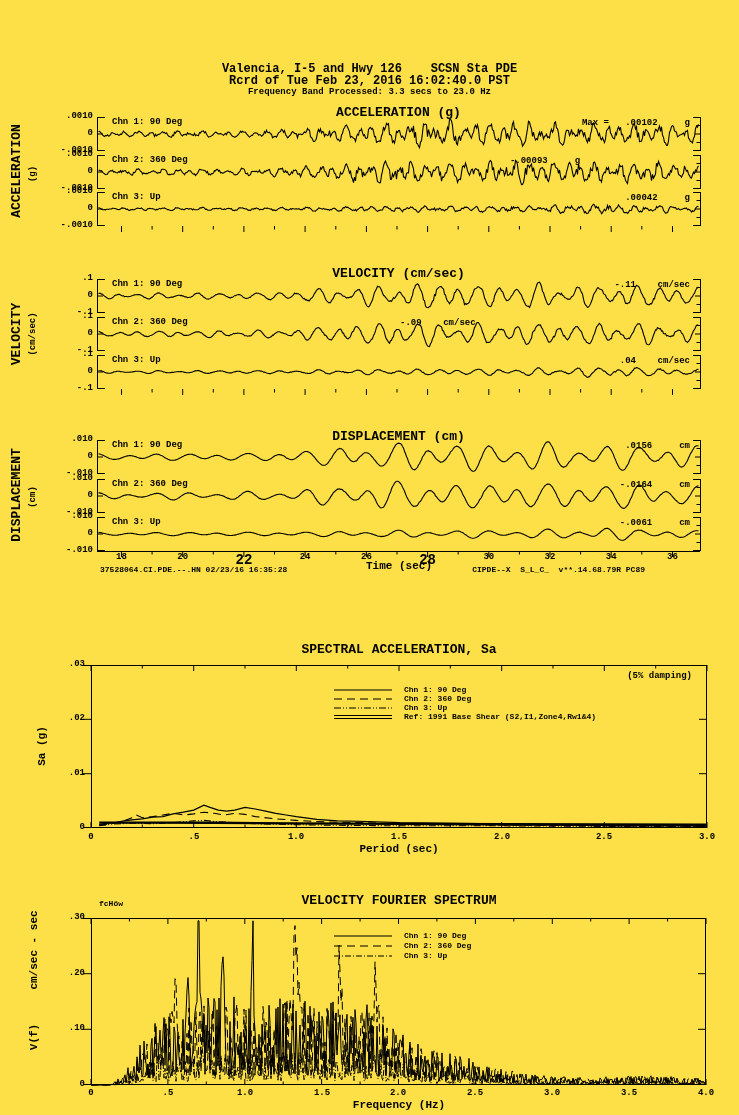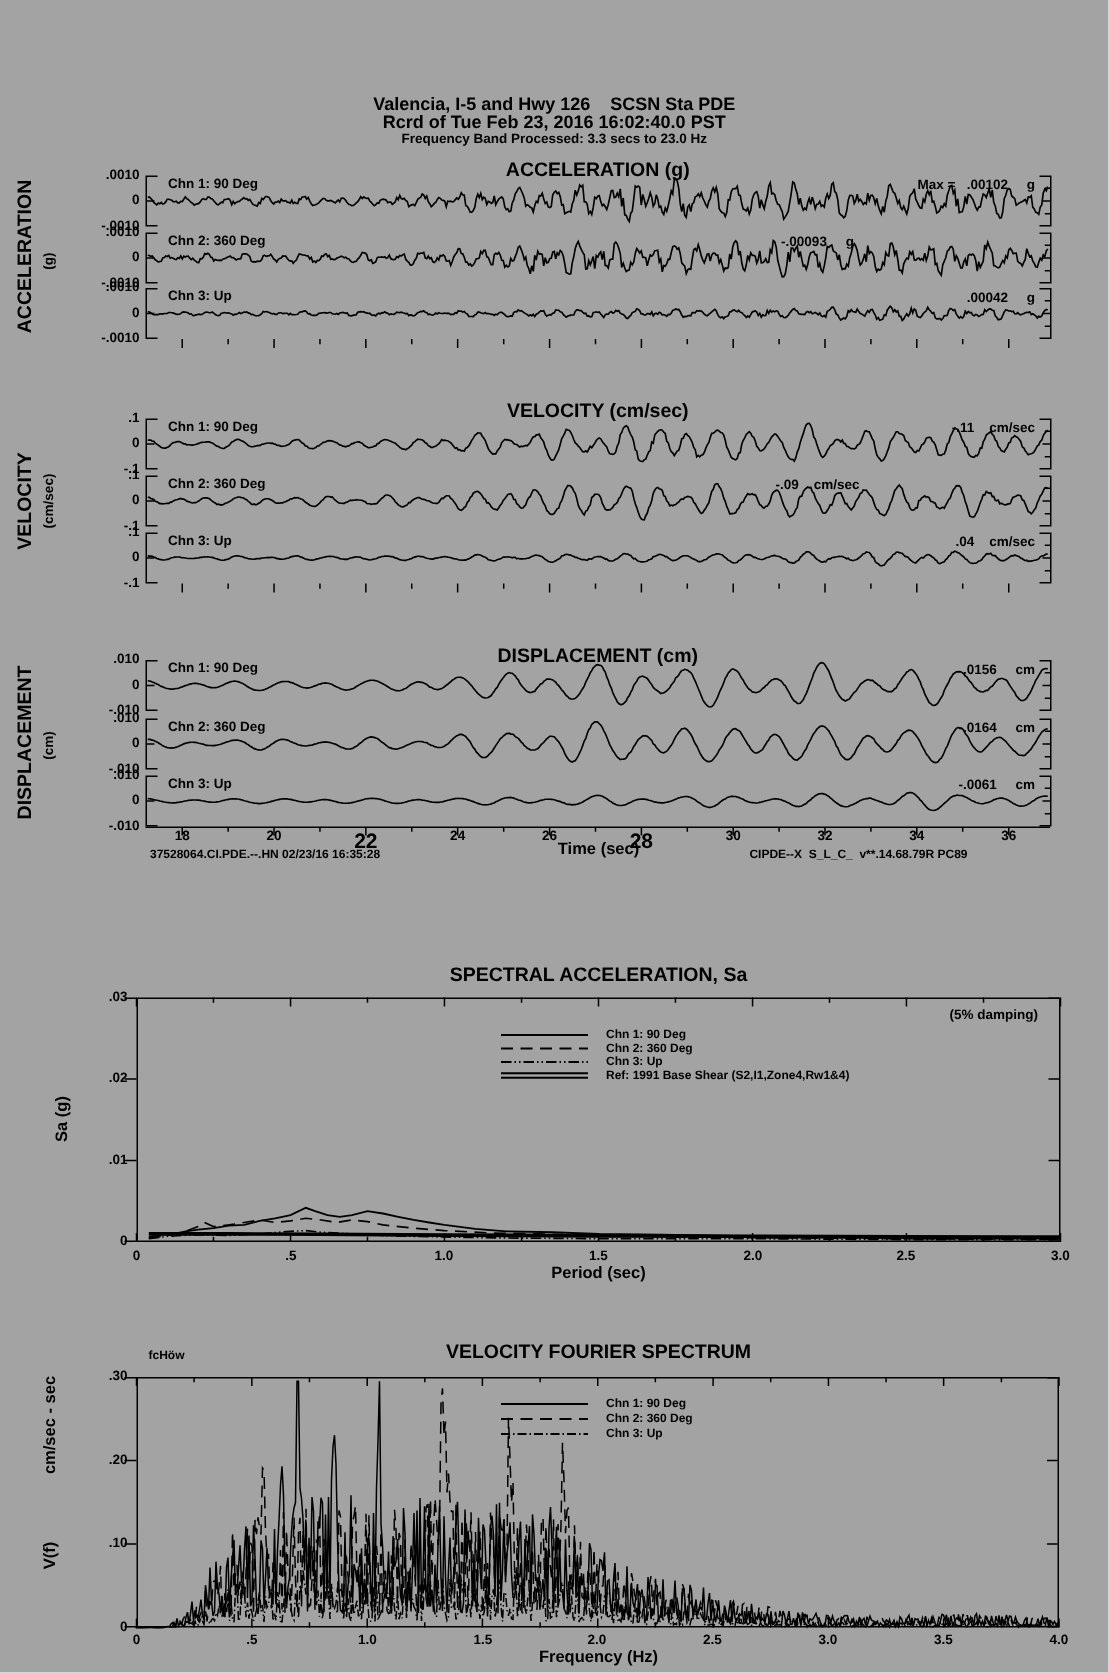--- a/index.html
+++ b/index.html
@@ -1,17 +1,17 @@
 <!DOCTYPE html>
 <html><head>
 <meta charset="utf-8">
 <style>
   html,body{margin:0;padding:0;background:#fff;}
-  #page{position:relative;width:739px;height:1115px;background:#a3a3a3;overflow:hidden;
-        font-family:Liberation Sans, sans-serif;font-weight:bold;color:#000;}
+  #page{position:relative;width:739px;height:1115px;background:#fde047;overflow:hidden;
+        font-family:Liberation Mono, monospace;font-weight:bold;color:#000;}
   .abs{position:absolute;}
   .t{white-space:pre;line-height:1;}
   .ctr{text-align:center;}
   .rgt{text-align:right;}
   .rot{position:absolute;transform:translate(-50%,-50%) rotate(-90deg);white-space:pre;line-height:1;}
   .f13{font-size:13px;} .f12{font-size:12px;} .f11{font-size:11px;} .f9{font-size:9px;} .f8{font-size:8px;}
   svg{position:absolute;overflow:visible;}
 </style>
 </head>
 <body>
@@ -111,21 +111,21 @@
     <div class="abs t " style="left: 400px; top: 281px; width: 290px; text-align: right; font-size: 9px;">-.11    cm/sec</div>
     <svg width="604" height="34" style="left: 97px; top: 279px;">
       <path d="M0.5,0V34M0.5,0.5H8M0.5,33.5H8M0.5,17H6" fill="none" stroke="#000" stroke-width="1"></path>
       <path d="M603.5,0V34M603.5,0.5H596M603.5,33.5H596M603.5,17H598M603.5,8.5H599.5M603.5,25.5H599.5" fill="none" stroke="#000" stroke-width="1"></path>
       <path d="M1.5,14.4L2.5,14.4L3.5,14.4L4.5,15.1L5.5,15.2L6.5,16.4L7.5,17.1L8.5,17.8L9.5,18.5L10.5,19.3L11.5,19.6L12.5,19.7L13.5,19.7L14.5,19.2L15.5,18.8L16.5,17.8L17.5,16.7L18.5,16.1L19.5,16.0L20.5,15.6L21.5,15.4L22.5,15.4L23.5,15.9L24.5,16.4L25.5,16.9L26.5,16.9L27.5,17.6L28.5,17.5L29.5,17.5L30.5,17.7L31.5,17.7L32.5,17.5L33.5,17.3L34.5,16.9L35.5,16.6L36.5,16.2L37.5,15.9L38.5,15.8L39.5,15.8L40.5,15.6L41.5,15.5L42.5,15.6L43.5,16.0L44.5,16.4L45.5,16.9L46.5,17.7L47.5,18.5L48.5,18.6L49.5,19.3L50.5,19.7L51.5,19.9L52.5,20.0L53.5,19.2L54.5,18.6L55.5,18.1L56.5,17.0L57.5,15.7L58.5,15.3L59.5,14.6L60.5,14.1L61.5,13.9L62.5,14.0L63.5,14.7L64.5,15.0L65.5,15.5L66.5,16.3L67.5,17.0L68.5,18.1L69.5,18.5L70.5,18.8L71.5,18.8L72.5,18.6L73.5,18.3L74.5,18.1L75.5,18.1L76.5,17.9L77.5,17.2L78.5,17.1L79.5,16.8L80.5,16.5L81.5,16.3L82.5,16.3L83.5,16.6L84.5,16.4L85.5,16.9L86.5,17.1L87.5,17.8L88.5,17.9L89.5,18.1L90.5,18.6L91.5,18.5L92.5,18.3L93.5,18.2L94.5,17.7L95.5,17.3L96.5,16.4L97.5,15.3L98.5,14.7L99.5,14.4L100.5,14.2L101.5,14.1L102.5,14.3L103.5,15.4L104.5,16.3L105.5,16.8L106.5,18.3L107.5,18.3L108.5,19.4L109.5,20.0L110.5,20.0L111.5,20.1L112.5,19.8L113.5,19.4L114.5,18.3L115.5,18.3L116.5,17.4L117.5,16.8L118.5,15.9L119.5,15.8L120.5,15.3L121.5,14.9L122.5,14.8L123.5,14.9L124.5,15.1L125.5,15.3L126.5,15.8L127.5,16.1L128.5,16.9L129.5,17.6L130.5,17.8L131.5,18.4L132.5,18.6L133.5,18.9L134.5,18.4L135.5,18.3L136.5,17.6L137.5,16.7L138.5,16.7L139.5,16.0L140.5,15.8L141.5,15.5L142.5,15.6L143.5,16.1L144.5,16.5L145.5,17.7L146.5,18.4L147.5,18.8L148.5,19.5L149.5,19.4L150.5,19.2L151.5,19.0L152.5,18.4L153.5,18.3L154.5,16.8L155.5,16.6L156.5,15.4L157.5,14.9L158.5,14.3L159.5,14.1L160.5,14.2L161.5,14.3L162.5,14.8L163.5,15.1L164.5,15.6L165.5,16.2L166.5,16.4L167.5,17.4L168.5,18.2L169.5,19.3L170.5,19.8L171.5,20.4L172.5,20.4L173.5,20.9L174.5,20.1L175.5,19.6L176.5,18.6L177.5,17.8L178.5,16.0L179.5,15.6L180.5,14.5L181.5,13.8L182.5,14.0L183.5,14.0L184.5,14.4L185.5,15.0L186.5,16.2L187.5,16.6L188.5,18.1L189.5,18.5L190.5,19.3L191.5,19.3L192.5,18.7L193.5,18.5L194.5,17.6L195.5,16.9L196.5,15.7L197.5,14.1L198.5,14.7L199.5,14.4L200.5,14.7L201.5,14.8L202.5,15.6L203.5,16.1L204.5,17.4L205.5,18.7L206.5,19.8L207.5,19.5L208.5,21.0L209.5,20.7L210.5,21.6L211.5,21.4L212.5,21.8L213.5,19.8L214.5,19.3L215.5,18.3L216.5,16.5L217.5,14.6L218.5,13.1L219.5,11.3L220.5,10.5L221.5,9.6L222.5,9.7L223.5,9.9L224.5,11.9L225.5,13.0L226.5,14.7L227.5,17.4L228.5,20.1L229.5,21.7L230.5,22.7L231.5,23.7L232.5,23.6L233.5,23.6L234.5,21.6L235.5,20.4L236.5,18.9L237.5,16.0L238.5,15.0L239.5,14.0L240.5,14.2L241.5,14.1L242.5,14.6L243.5,14.7L244.5,15.4L245.5,16.7L246.5,17.2L247.5,17.3L248.5,18.2L249.5,19.0L250.5,18.5L251.5,18.8L252.5,18.3L253.5,17.9L254.5,18.2L255.5,17.1L256.5,15.8L257.5,13.7L258.5,12.2L259.5,12.1L260.5,10.9L261.5,10.9L262.5,10.4L263.5,12.9L264.5,14.1L265.5,15.8L266.5,19.3L267.5,21.2L268.5,24.3L269.5,26.2L270.5,27.6L271.5,27.8L272.5,27.1L273.5,24.9L274.5,22.9L275.5,20.8L276.5,17.2L277.5,13.4L278.5,11.8L279.5,9.7L280.5,7.2L281.5,7.7L282.5,7.8L283.5,9.2L284.5,11.3L285.5,14.0L286.5,16.3L287.5,17.0L288.5,18.4L289.5,19.3L290.5,20.8L291.5,22.1L292.5,22.3L293.5,21.6L294.5,22.4L295.5,20.5L296.5,18.6L297.5,19.5L298.5,18.0L299.5,16.6L300.5,14.7L301.5,13.6L302.5,13.0L303.5,13.5L304.5,15.3L305.5,16.6L306.5,17.8L307.5,18.9L308.5,21.8L309.5,23.5L310.5,23.7L311.5,23.9L312.5,23.6L313.5,22.3L314.5,18.4L315.5,16.4L316.5,10.7L317.5,9.3L318.5,6.4L319.5,5.5L320.5,4.9L321.5,5.7L322.5,8.4L323.5,10.8L324.5,12.4L325.5,15.7L326.5,20.9L327.5,21.6L328.5,27.1L329.5,28.2L330.5,28.5L331.5,28.7L332.5,27.5L333.5,27.1L334.5,24.5L335.5,22.2L336.5,21.4L337.5,15.7L338.5,16.5L339.5,11.0L340.5,9.7L341.5,8.6L342.5,7.9L343.5,7.5L344.5,7.8L345.5,9.1L346.5,10.0L347.5,15.2L348.5,16.1L349.5,19.8L350.5,22.2L351.5,22.9L352.5,24.7L353.5,23.2L354.5,21.7L355.5,21.2L356.5,18.0L357.5,13.5L358.5,13.2L359.5,10.7L360.5,10.1L361.5,11.2L362.5,12.1L363.5,13.9L364.5,16.0L365.5,19.3L366.5,20.8L367.5,25.6L368.5,24.6L369.5,25.5L370.5,24.5L371.5,24.2L372.5,22.7L373.5,19.9L374.5,17.6L375.5,16.1L376.5,12.7L377.5,9.9L378.5,9.8L379.5,9.1L380.5,8.0L381.5,7.8L382.5,8.4L383.5,9.3L384.5,9.6L385.5,11.1L386.5,14.5L387.5,19.1L388.5,20.9L389.5,23.5L390.5,26.0L391.5,26.7L392.5,27.2L393.5,27.6L394.5,26.6L395.5,23.1L396.5,22.7L397.5,17.2L398.5,14.5L399.5,12.9L400.5,10.6L401.5,9.7L402.5,8.8L403.5,9.8L404.5,12.0L405.5,12.6L406.5,15.0L407.5,18.5L408.5,19.7L409.5,21.4L410.5,21.6L411.5,21.0L412.5,20.2L413.5,18.7L414.5,16.8L415.5,16.0L416.5,13.9L417.5,12.2L418.5,11.2L419.5,10.3L420.5,10.7L421.5,12.0L422.5,13.4L423.5,15.0L424.5,16.0L425.5,19.3L426.5,21.2L427.5,23.6L428.5,25.6L429.5,26.8L430.5,27.3L431.5,27.2L432.5,28.5L433.5,26.3L434.5,22.4L435.5,20.1L436.5,16.0L437.5,12.9L438.5,10.1L439.5,6.7L440.5,4.2L441.5,3.4L442.5,3.2L443.5,4.7L444.5,7.5L445.5,12.4L446.5,13.7L447.5,17.0L448.5,20.0L449.5,22.6L450.5,25.0L451.5,25.9L452.5,25.1L453.5,23.7L454.5,21.4L455.5,20.0L456.5,18.0L457.5,17.5L458.5,16.6L459.5,14.9L460.5,14.0L461.5,14.1L462.5,14.4L463.5,15.6L464.5,14.4L465.5,16.6L466.5,16.7L467.5,18.6L468.5,18.7L469.5,19.6L470.5,20.1L471.5,20.0L472.5,20.3L473.5,19.7L474.5,17.7L475.5,17.3L476.5,16.3L477.5,13.9L478.5,11.3L479.5,8.6L480.5,8.1L481.5,8.8L482.5,8.8L483.5,11.1L484.5,13.4L485.5,15.0L486.5,20.2L487.5,24.1L488.5,25.9L489.5,26.9L490.5,28.3L491.5,28.0L492.5,26.8L493.5,24.9L494.5,22.2L495.5,19.6L496.5,15.6L497.5,14.0L498.5,12.7L499.5,10.8L500.5,8.8L501.5,8.8L502.5,10.0L503.5,10.2L504.5,10.7L505.5,11.4L506.5,14.7L507.5,15.4L508.5,16.0L509.5,18.9L510.5,19.6L511.5,20.8L512.5,22.4L513.5,22.7L514.5,21.3L515.5,21.7L516.5,19.8L517.5,17.6L518.5,17.0L519.5,15.7L520.5,13.2L521.5,12.7L522.5,12.6L523.5,12.8L524.5,15.1L525.5,15.7L526.5,17.6L527.5,20.8L528.5,24.2L529.5,24.4L530.5,24.6L531.5,23.8L532.5,23.7L533.5,21.1L534.5,17.0L535.5,16.0L536.5,12.2L537.5,10.3L538.5,8.1L539.5,6.3L540.5,7.0L541.5,7.2L542.5,9.0L543.5,11.6L544.5,14.4L545.5,15.8L546.5,18.6L547.5,19.2L548.5,23.2L549.5,24.8L550.5,25.4L551.5,25.7L552.5,25.7L553.5,24.6L554.5,24.9L555.5,23.1L556.5,19.7L557.5,19.9L558.5,15.5L559.5,13.8L560.5,11.0L561.5,10.2L562.5,9.5L563.5,8.8L564.5,10.5L565.5,11.5L566.5,14.4L567.5,15.2L568.5,18.5L569.5,19.6L570.5,21.4L571.5,21.8L572.5,22.3L573.5,20.5L574.5,19.1L575.5,16.3L576.5,15.9L577.5,12.9L578.5,12.5L579.5,11.4L580.5,12.2L581.5,12.7L582.5,14.0L583.5,15.3L584.5,18.9L585.5,19.6L586.5,21.5L587.5,22.9L588.5,24.1L589.5,23.7L590.5,23.5L591.5,23.1L592.5,22.1L593.5,20.3L594.5,18.3L595.5,17.6L596.5,15.3L597.5,14.5L598.5,11.4L599.5,9.8L600.5,8.7L601.5,7.8" fill="none" stroke="#000" stroke-width="1.1"></path>
     </svg>
     <div class="abs t " style="left: 50px; top: 312px; width: 43px; text-align: right; font-size: 9px;">.1</div>
     <div class="abs t " style="left: 50px; top: 329px; width: 43px; text-align: right; font-size: 9px;">0</div>
     <div class="abs t " style="left: 50px; top: 346px; width: 43px; text-align: right; font-size: 9px;">-.1</div>
     <div class="abs t " style="left: 112px; top: 318px; font-size: 9px;">Chn 2: 360 Deg</div>
-    <div class="abs t " style="left: 400px; top: 319px; width: 290px; text-align: center; font-size: 9px;">-.09    cm/sec</div>
+    <div class="abs t " style="left: 400px; top: 319px; width: 290px; text-align: left; font-size: 9px;">-.09    cm/sec</div>
     <svg width="604" height="34" style="left: 97px; top: 317px;">
       <path d="M0.5,0V34M0.5,0.5H8M0.5,33.5H8M0.5,17H6" fill="none" stroke="#000" stroke-width="1"></path>
       <path d="M603.5,0V34M603.5,0.5H596M603.5,33.5H596M603.5,17H598M603.5,8.5H599.5M603.5,25.5H599.5" fill="none" stroke="#000" stroke-width="1"></path>
       <path d="M1.5,14.5L2.5,14.6L3.5,15.3L4.5,15.6L5.5,16.0L6.5,17.2L7.5,17.5L8.5,18.0L9.5,18.7L10.5,18.7L11.5,18.9L12.5,18.8L13.5,18.7L14.5,18.6L15.5,18.6L16.5,17.9L17.5,17.6L18.5,17.0L19.5,16.5L20.5,16.2L21.5,16.0L22.5,15.6L23.5,15.3L24.5,15.7L25.5,15.7L26.5,16.3L27.5,17.1L28.5,17.4L29.5,17.7L30.5,18.2L31.5,18.3L32.5,18.1L33.5,18.1L34.5,17.6L35.5,17.0L36.5,16.3L37.5,15.5L38.5,15.0L39.5,14.9L40.5,14.9L41.5,15.1L42.5,15.4L43.5,16.3L44.5,17.1L45.5,17.8L46.5,18.3L47.5,19.2L48.5,19.1L49.5,19.4L50.5,19.7L51.5,19.4L52.5,19.0L53.5,18.4L54.5,18.2L55.5,17.7L56.5,17.1L57.5,16.5L58.5,15.6L59.5,15.0L60.5,14.8L61.5,14.3L62.5,14.3L63.5,14.6L64.5,14.8L65.5,15.0L66.5,15.8L67.5,16.2L68.5,17.3L69.5,17.9L70.5,19.0L71.5,19.4L72.5,19.0L73.5,19.6L74.5,19.2L75.5,18.5L76.5,18.0L77.5,16.9L78.5,16.1L79.5,15.7L80.5,15.5L81.5,15.5L82.5,15.7L83.5,16.2L84.5,16.7L85.5,17.3L86.5,18.2L87.5,18.4L88.5,18.4L89.5,18.4L90.5,18.2L91.5,18.2L92.5,17.7L93.5,17.5L94.5,16.8L95.5,16.5L96.5,15.7L97.5,15.6L98.5,15.1L99.5,14.8L100.5,14.9L101.5,14.7L102.5,15.1L103.5,15.7L104.5,15.8L105.5,16.7L106.5,17.7L107.5,18.3L108.5,19.0L109.5,19.8L110.5,20.2L111.5,20.5L112.5,20.6L113.5,20.5L114.5,19.7L115.5,19.0L116.5,17.9L117.5,16.7L118.5,16.1L119.5,14.7L120.5,14.1L121.5,14.0L122.5,14.0L123.5,14.4L124.5,14.3L125.5,15.5L126.5,16.5L127.5,17.3L128.5,18.0L129.5,18.5L130.5,18.5L131.5,18.6L132.5,18.6L133.5,17.9L134.5,17.8L135.5,17.1L136.5,16.4L137.5,16.7L138.5,16.4L139.5,16.5L140.5,16.1L141.5,16.3L142.5,16.3L143.5,16.5L144.5,16.5L145.5,17.3L146.5,17.3L147.5,18.7L148.5,18.8L149.5,18.8L150.5,19.2L151.5,19.0L152.5,18.9L153.5,18.9L154.5,18.5L155.5,17.2L156.5,16.3L157.5,15.1L158.5,14.6L159.5,13.4L160.5,13.0L161.5,13.0L162.5,13.4L163.5,13.8L164.5,14.8L165.5,15.9L166.5,17.5L167.5,18.4L168.5,19.6L169.5,20.1L170.5,20.8L171.5,20.9L172.5,20.6L173.5,20.0L174.5,19.6L175.5,18.1L176.5,18.1L177.5,16.8L178.5,16.2L179.5,15.5L180.5,15.1L181.5,14.7L182.5,14.7L183.5,15.3L184.5,15.8L185.5,15.9L186.5,16.2L187.5,16.8L188.5,16.8L189.5,17.2L190.5,17.9L191.5,18.3L192.5,18.5L193.5,18.6L194.5,18.6L195.5,17.9L196.5,16.5L197.5,15.1L198.5,15.4L199.5,14.3L200.5,13.5L201.5,13.5L202.5,13.7L203.5,15.3L204.5,15.9L205.5,17.4L206.5,18.6L207.5,20.2L208.5,22.2L209.5,22.9L210.5,23.2L211.5,22.6L212.5,21.3L213.5,20.7L214.5,18.0L215.5,17.0L216.5,14.6L217.5,13.9L218.5,11.8L219.5,11.2L220.5,10.7L221.5,10.6L222.5,11.3L223.5,12.2L224.5,13.6L225.5,15.5L226.5,15.7L227.5,18.2L228.5,18.1L229.5,19.2L230.5,20.9L231.5,21.9L232.5,22.5L233.5,22.6L234.5,23.0L235.5,21.5L236.5,19.9L237.5,18.7L238.5,16.6L239.5,15.5L240.5,14.2L241.5,12.7L242.5,12.3L243.5,12.1L244.5,13.3L245.5,16.0L246.5,16.0L247.5,18.8L248.5,19.5L249.5,21.0L250.5,21.8L251.5,21.7L252.5,20.6L253.5,19.5L254.5,16.5L255.5,14.7L256.5,14.1L257.5,11.5L258.5,9.7L259.5,9.5L260.5,9.9L261.5,10.9L262.5,12.5L263.5,13.6L264.5,16.6L265.5,18.7L266.5,20.2L267.5,23.3L268.5,24.2L269.5,25.5L270.5,25.9L271.5,25.9L272.5,25.2L273.5,23.7L274.5,22.1L275.5,21.8L276.5,18.4L277.5,16.8L278.5,13.9L279.5,10.2L280.5,8.4L281.5,6.7L282.5,6.7L283.5,7.2L284.5,8.2L285.5,10.4L286.5,11.9L287.5,15.4L288.5,19.8L289.5,22.1L290.5,23.3L291.5,25.2L292.5,26.3L293.5,23.7L294.5,23.3L295.5,20.9L296.5,19.6L297.5,14.7L298.5,13.9L299.5,12.6L300.5,12.5L301.5,12.5L302.5,13.1L303.5,14.9L304.5,18.4L305.5,20.4L306.5,22.4L307.5,23.1L308.5,22.9L309.5,22.9L310.5,22.3L311.5,21.3L312.5,19.6L313.5,18.9L314.5,18.0L315.5,15.4L316.5,14.4L317.5,12.0L318.5,9.5L319.5,7.9L320.5,7.2L321.5,7.7L322.5,8.1L323.5,8.5L324.5,10.5L325.5,15.1L326.5,18.8L327.5,21.4L328.5,24.5L329.5,27.2L330.5,28.9L331.5,29.5L332.5,29.6L333.5,26.8L334.5,25.2L335.5,21.6L336.5,19.8L337.5,16.7L338.5,11.9L339.5,9.8L340.5,8.4L341.5,8.0L342.5,8.8L343.5,9.2L344.5,9.9L345.5,13.5L346.5,14.0L347.5,17.0L348.5,18.0L349.5,20.2L350.5,19.7L351.5,20.2L352.5,19.6L353.5,19.4L354.5,18.3L355.5,17.8L356.5,16.3L357.5,15.6L358.5,15.9L359.5,14.6L360.5,14.3L361.5,13.9L362.5,14.2L363.5,14.4L364.5,15.4L365.5,17.8L366.5,18.9L367.5,20.8L368.5,22.5L369.5,24.1L370.5,25.3L371.5,24.8L372.5,23.2L373.5,21.9L374.5,19.8L375.5,18.4L376.5,14.3L377.5,10.6L378.5,9.2L379.5,6.2L380.5,5.5L381.5,5.5L382.5,7.5L383.5,8.8L384.5,11.3L385.5,15.1L386.5,17.2L387.5,20.6L388.5,22.8L389.5,25.6L390.5,25.4L391.5,25.4L392.5,25.2L393.5,24.7L394.5,22.7L395.5,22.0L396.5,19.3L397.5,17.9L398.5,17.7L399.5,15.2L400.5,13.7L401.5,12.1L402.5,12.7L403.5,12.6L404.5,12.2L405.5,12.9L406.5,12.8L407.5,14.6L408.5,17.3L409.5,19.5L410.5,20.0L411.5,21.3L412.5,21.7L413.5,20.5L414.5,20.5L415.5,19.0L416.5,16.9L417.5,13.1L418.5,11.2L419.5,10.5L420.5,9.8L421.5,10.0L422.5,11.2L423.5,13.9L424.5,17.1L425.5,19.9L426.5,22.1L427.5,23.5L428.5,26.5L429.5,27.6L430.5,26.9L431.5,26.5L432.5,25.1L433.5,22.7L434.5,21.3L435.5,15.6L436.5,13.9L437.5,13.8L438.5,10.9L439.5,9.3L440.5,8.5L441.5,7.7L442.5,8.2L443.5,7.9L444.5,10.7L445.5,11.7L446.5,14.9L447.5,16.9L448.5,18.7L449.5,20.0L450.5,22.8L451.5,24.9L452.5,25.1L453.5,24.8L454.5,23.3L455.5,21.8L456.5,19.5L457.5,19.8L458.5,17.2L459.5,13.5L460.5,12.3L461.5,11.7L462.5,11.7L463.5,11.5L464.5,13.8L465.5,16.1L466.5,18.9L467.5,18.7L468.5,20.7L469.5,21.8L470.5,22.9L471.5,21.6L472.5,20.4L473.5,17.4L474.5,15.9L475.5,14.5L476.5,12.0L477.5,11.6L478.5,9.6L479.5,9.8L480.5,9.7L481.5,11.1L482.5,12.7L483.5,13.6L484.5,14.8L485.5,17.8L486.5,20.7L487.5,22.6L488.5,23.1L489.5,25.3L490.5,25.6L491.5,26.3L492.5,26.7L493.5,26.0L494.5,23.9L495.5,21.9L496.5,18.6L497.5,16.7L498.5,13.4L499.5,10.0L500.5,8.8L501.5,7.4L502.5,6.3L503.5,7.7L504.5,8.8L505.5,12.6L506.5,15.4L507.5,17.7L508.5,18.5L509.5,21.4L510.5,22.9L511.5,23.1L512.5,22.8L513.5,21.6L514.5,21.6L515.5,16.8L516.5,16.5L517.5,14.9L518.5,14.3L519.5,13.5L520.5,14.5L521.5,14.2L522.5,14.9L523.5,17.3L524.5,17.3L525.5,18.1L526.5,18.4L527.5,21.0L528.5,21.4L529.5,22.2L530.5,21.7L531.5,21.1L532.5,21.8L533.5,19.7L534.5,18.0L535.5,16.0L536.5,15.0L537.5,12.0L538.5,9.7L539.5,8.5L540.5,6.9L541.5,6.8L542.5,6.9L543.5,8.0L544.5,11.3L545.5,13.3L546.5,17.4L547.5,20.0L548.5,23.7L549.5,26.9L550.5,27.5L551.5,27.7L552.5,27.5L553.5,25.7L554.5,24.0L555.5,21.2L556.5,18.2L557.5,15.8L558.5,12.8L559.5,13.0L560.5,10.6L561.5,11.3L562.5,11.9L563.5,11.5L564.5,14.1L565.5,13.9L566.5,16.5L567.5,16.9L568.5,16.4L569.5,18.9L570.5,18.5L571.5,19.0L572.5,19.4L573.5,19.6L574.5,19.1L575.5,18.9L576.5,18.7L577.5,16.0L578.5,14.4L579.5,14.2L580.5,13.7L581.5,13.1L582.5,13.2L583.5,13.6L584.5,16.2L585.5,16.6L586.5,18.9L587.5,21.4L588.5,24.1L589.5,24.4L590.5,25.5L591.5,24.5L592.5,22.9L593.5,21.6L594.5,18.3L595.5,16.3L596.5,13.6L597.5,12.6L598.5,10.3L599.5,8.3L600.5,8.1L601.5,8.6" fill="none" stroke="#000" stroke-width="1.1"></path>
     </svg>
     <div class="abs t " style="left: 50px; top: 350px; width: 43px; text-align: right; font-size: 9px;">.1</div>
     <div class="abs t " style="left: 50px; top: 367px; width: 43px; text-align: right; font-size: 9px;">0</div>
     <div class="abs t " style="left: 50px; top: 384px; width: 43px; text-align: right; font-size: 9px;">-.1</div>
     <div class="abs t " style="left: 112px; top: 356px; font-size: 9px;">Chn 3: Up</div>
     <div class="abs t " style="left: 400px; top: 357px; width: 290px; text-align: right; font-size: 9px;">.04    cm/sec</div>

